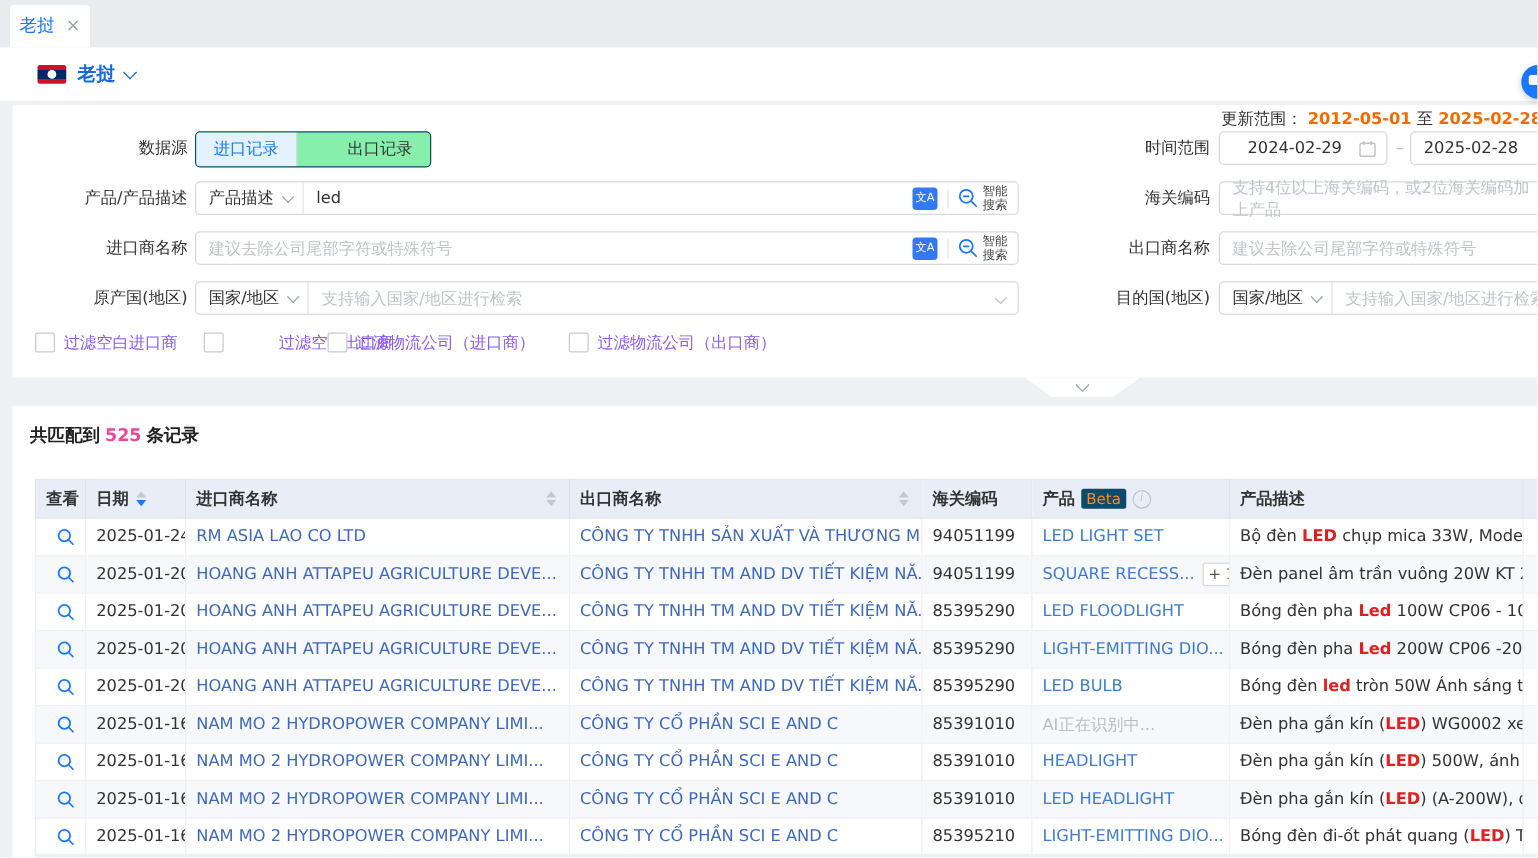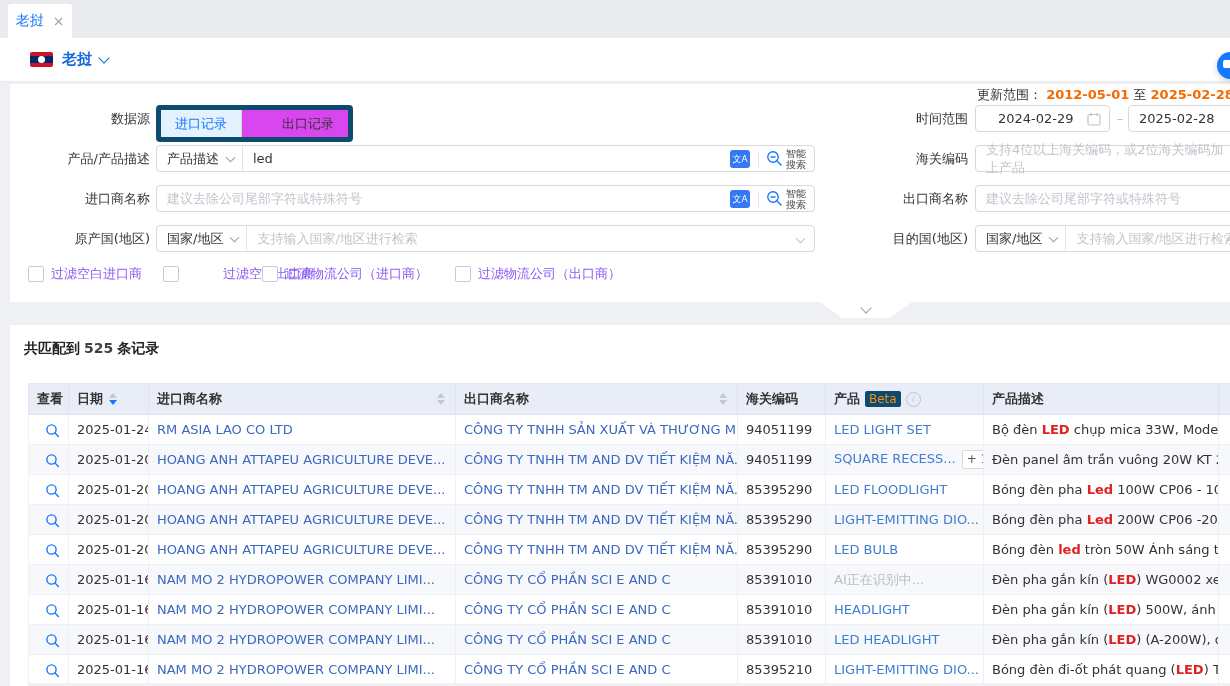--- a/index.html
+++ b/index.html
@@ -34,21 +34,21 @@
   .notch .gchev{width:7px;height:7px;border-right:1.5px solid #9aa0aa;border-bottom:1.5px solid #9aa0aa;
          transform:rotate(45deg);margin-top:2px;}
   .update-range{position:absolute;left:967px;top:2px;font-size:13px;color:#333;white-space:nowrap;}
   .update-range b{color:#f56a00;}
 
   .flabel{position:absolute;width:140px;text-align:right;font-size:13px;color:#333;line-height:27px;}
   .flabel.rt{left:818px;}
   .row1{top:21px;} .row2{top:61px;} .row3{top:101px;} .row4{top:141px;}
 
   
-  .seg{position:absolute;left:146px;top:21px;height:27px;display:flex;border:5px solid #0c4a6e;border-radius:4px;overflow:hidden;background:#d946ef;}
+  .seg{position:absolute;left:146px;top:21px;height:27px;display:flex;border:1px solid #0c4a6e;border-radius:4px;overflow:hidden;background:#86efac;}
   .seg .opt{padding:0 14px;line-height:27px;font-size:13px;color:#333;cursor:pointer;}
   .seg .opt.active{background:#e4f1ff;color:#1677ff;}
   .seg .opt+.opt{border-left:1px solid #d9d9d9;padding-left:40px;}
 
   
   .igroup{position:absolute;left:146px;width:659px;height:27px;border:1px solid #d9d9d9;border-radius:4px;
           background:#fff;display:flex;align-items:center;box-sizing:border-box;}
   .isel{padding:0 8px 0 10px;font-size:13px;color:#333;line-height:25px;display:flex;align-items:center;gap:8px;
         border-right:1px solid #e3e4e8;height:100%;cursor:pointer;white-space:nowrap;}
   .isel .gchev2{width:6px;height:6px;border-right:1.3px solid #9aa0aa;border-bottom:1.3px solid #9aa0aa;transform:rotate(45deg);margin-top:-3px;}
@@ -72,21 +72,21 @@
 
   
   .cbrow{position:absolute;top:181px;left:0;width:100%;height:20px;}
   .cbitem{position:absolute;display:flex;align-items:center;gap:7px;cursor:pointer;}
   .cbbox{width:14px;height:14px;border:1px solid #c6cad2;border-radius:2px;background:#fff;flex:none;}
   .cblabel{font-size:13px;color:#8b5cf6;white-space:nowrap;}
 
   
   .results-card{position:absolute;left:10px;top:325px;width:1230px;height:361px;background:#fff;}
   .summary{position:absolute;left:14px;top:15px;font-size:14px;font-weight:bold;color:#222;}
-  .summary .cnt{color:#404040;padding:0 4px;}
+  .summary .cnt{color:#ec4899;padding:0 4px;}
 
   table.grid{position:absolute;left:18px;top:58px;border-collapse:collapse;table-layout:fixed;width:1210px;
              font-size:13px;}
   table.grid th{background:#e9edf7;color:#333;font-weight:bold;height:30px;text-align:left;
              border:1px solid #dfe3ee;border-top:1px solid #e3e7f0;padding:0 0 0 8px;white-space:nowrap;overflow:hidden;}
   table.grid td{height:29px;border:1px solid #eff0f3;padding:0 0 0 8px;white-space:nowrap;overflow:hidden;background:#fff;}
   table.grid tr.even td{background:#f7f8fb;}
   th.c-view,td.c-view{text-align:center;padding:0;margin-left:42px;}
   td.c-imp,td.c-exp{padding-left:10px;}
   th.c-imp,th.c-exp{padding-left:10px;}

